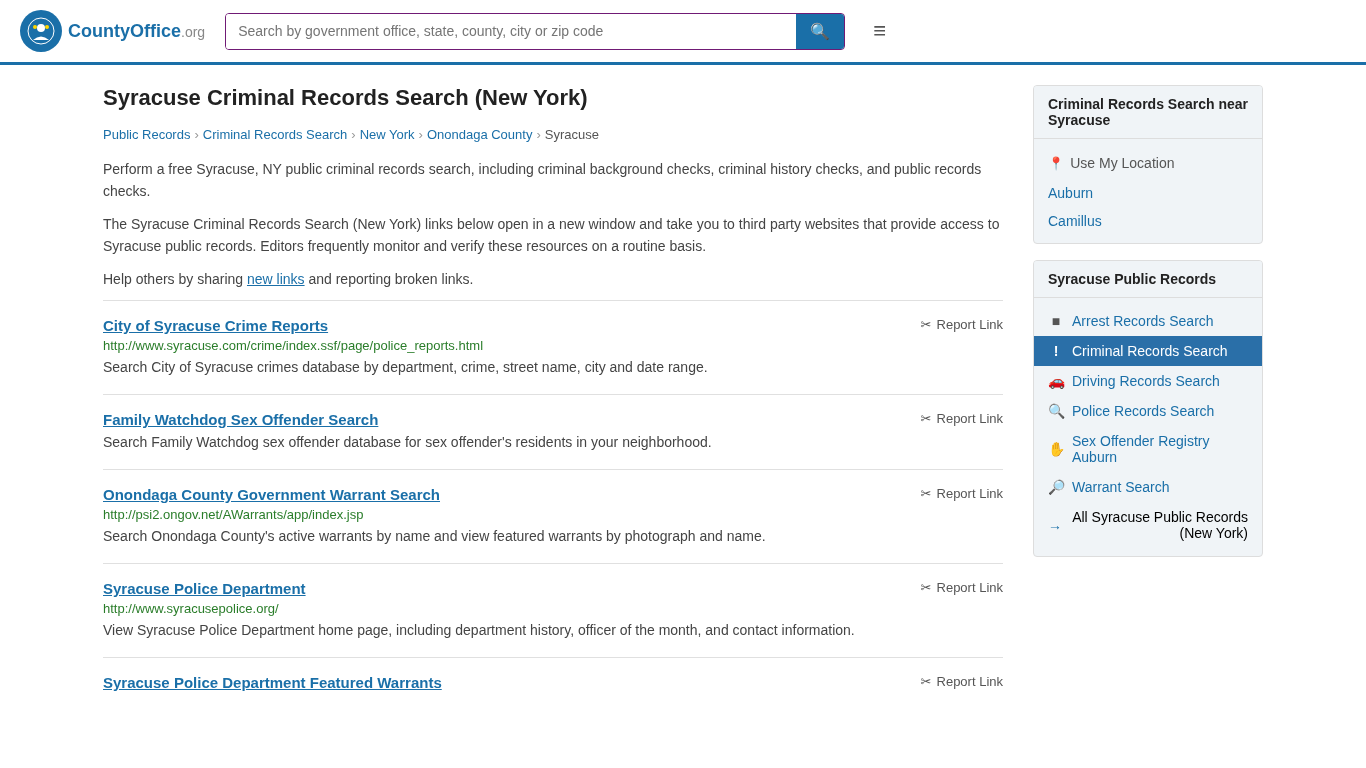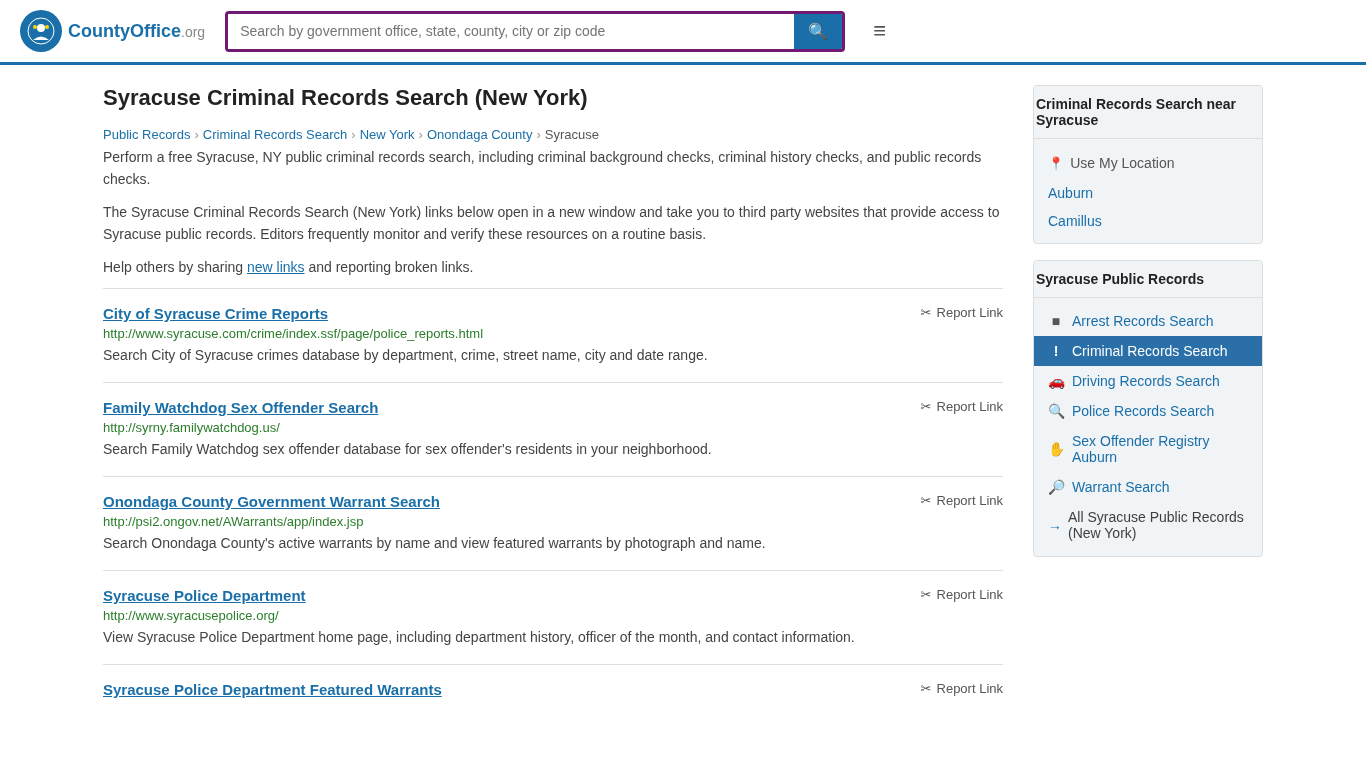--- a/index.html
+++ b/index.html
@@ -36,21 +36,21 @@
       font-size: 18px;
       color: #333;
       font-weight: bold;
     }
     .logo-text span { color: #1a6fa8; }
     .logo-text .org { color: #888; font-weight: normal; font-size: 14px; }
 
     .search-bar-wrap {
       flex: 1;
       display: flex;
-      border: 3px solid #701a75;
+      border: 1px solid #701a75;
       border-radius: 4px;
       overflow: hidden;
       max-width: 620px;
     }
     .search-bar-wrap input {
       flex: 1;
       border: none;
       outline: none;
       padding: 8px 12px;
       font-size: 14px;
@@ -74,21 +74,21 @@
     }
 
     
     .breadcrumb {
       font-size: 13px;
       color: #555;
       display: flex;
       align-items: center;
       gap: 4px;
       flex-wrap: wrap;
-      margin-bottom: 4px;
+      margin-bottom: 16px;
     }
     .breadcrumb a { color: #1a6fa8; text-decoration: none; }
     .breadcrumb .sep { color: #999; }
 
     
     .page-wrap {
       max-width: 1200px;
       margin: 0 auto;
       padding: 20px 20px;
       display: flex;
@@ -151,21 +151,21 @@
       border: 1px solid #ddd;
       border-radius: 4px;
       margin-bottom: 16px;
       overflow: hidden;
     }
     .sidebar-section-title {
       background: #f0f4f7;
       font-size: 14px;
       font-weight: bold;
       color: #222;
-      padding: 10px 2px;
+      padding: 10px 14px;
       border-bottom: 1px solid #ddd;
     }
     .sidebar-links { padding: 8px 0; }
     .sidebar-link {
       display: flex;
       align-items: center;
       gap: 8px;
       padding: 7px 14px;
       font-size: 14px;
       color: #1a6fa8;
@@ -273,21 +273,20 @@
       </div>
 
       <div class="result-item">
         <div class="result-header">
           <a class="result-title" href="#">Family Watchdog Sex Offender Search</a>
           <button class="report-link-btn">
             <span>✂</span>
             <span>Report Link</span>
           </button>
         </div>
-        <div class="result-url">http://syrny.familywatchdog.us/</div>
         <div class="result-desc">Search Family Watchdog sex offender database for sex offender's residents in your neighborhood.</div>
       </div>
 
       <div class="result-item">
         <div class="result-header">
           <a class="result-title" href="#">Onondaga County Government Warrant Search</a>
           <button class="report-link-btn">
             <span>✂</span>
             <span>Report Link</span>
           </button>
@@ -364,21 +363,21 @@
           <span>Sex Offender Registry Auburn</span>
         </a>
 
         <a class="sidebar-link" href="#">
           <span class="sidebar-icon">🔎</span>
           <span>Warrant Search</span>
         </a>
 
         <div class="all-records-link">
           <span>→</span>
-          <a href="#" style="color:#404040; text-decoration:none; font-size:14px;">All Syracuse Public Records (New York)</a>
+          <a href="#" style="color:#000000; text-decoration:none; font-size:14px;text-align:right;">All Syracuse Public Records (New York)</a>
         </div>
 
       </div>
     </div>
 
   </aside>
 
 </div>
 
 </body></html>

